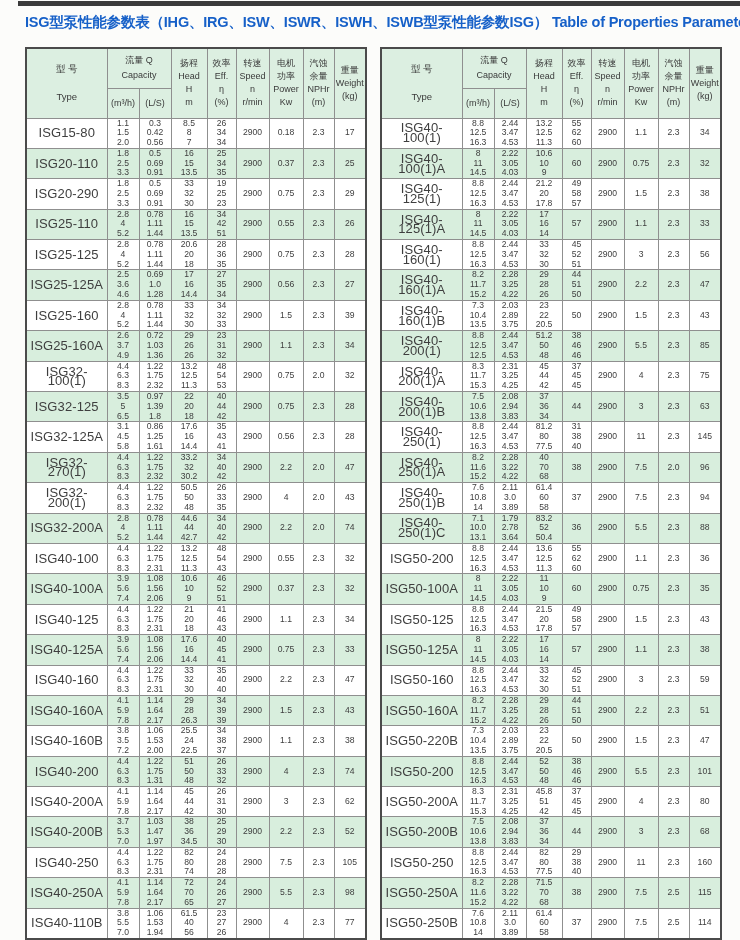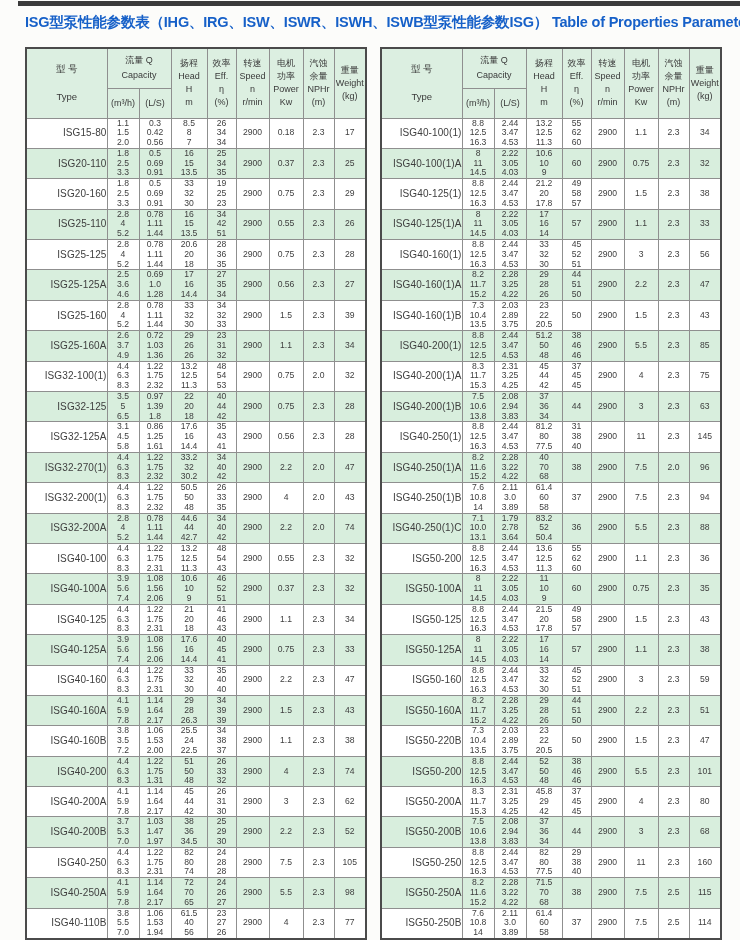--- a/index.html
+++ b/index.html
@@ -36,21 +36,21 @@
   thead tr.hr1 { height:40px; }
   thead tr.hr2 { height:30px; }
   thead th.span-cell { line-height:15px; }
   thead th.type-head { font-size:9.5px; line-height:14px; }
   tbody td {
     color:#3e3e3e; font-size:8.6px; line-height:9.8px;
     white-space:pre-line;
   }
   tbody tr { height:30px; }
   tbody tr:nth-child(even) td { background:#d8eedd; }
-  tbody td.type-cell { font-size:10px; letter-spacing:0.1px;text-align:right; }
+  tbody td.type-cell { font-size:13px; letter-spacing:0.1px; }
 </style>
 </head>
 <body>
 
 <div class="topbar"></div>
 <h1 class="title">ISG型泵性能参数表（IHG、IRG、ISW、ISWR、ISWH、ISWB型泵性能参数ISG） Table of Properties Parameter</h1>
 
 <div class="tables">
   <table>
     <colgroup>
@@ -133,21 +133,21 @@
 13.5</td>
           <td>25
 34
 35</td>
           <td>2900</td>
           <td>0.37</td>
           <td>2.3</td>
           <td>25</td>
         </tr>
         <tr>
-          <td class="type-cell">ISG20-160</td>
+          <td class="type-cell">ISG20-290</td>
           <td>1.8
 2.5
 3.3</td>
           <td>0.5
 0.69
 0.91</td>
           <td>33
 32
 30</td>
           <td>19
@@ -1066,21 +1066,21 @@
         </tr>
         <tr>
           <td class="type-cell">ISG50-200A</td>
           <td>8.3
 11.7
 15.3</td>
           <td>2.31
 3.25
 4.25</td>
           <td>45.8
-29
+51
 42</td>
           <td>37
 45
 45</td>
           <td>2900</td>
           <td>4</td>
           <td>2.3</td>
           <td>80</td>
         </tr>
         <tr>

